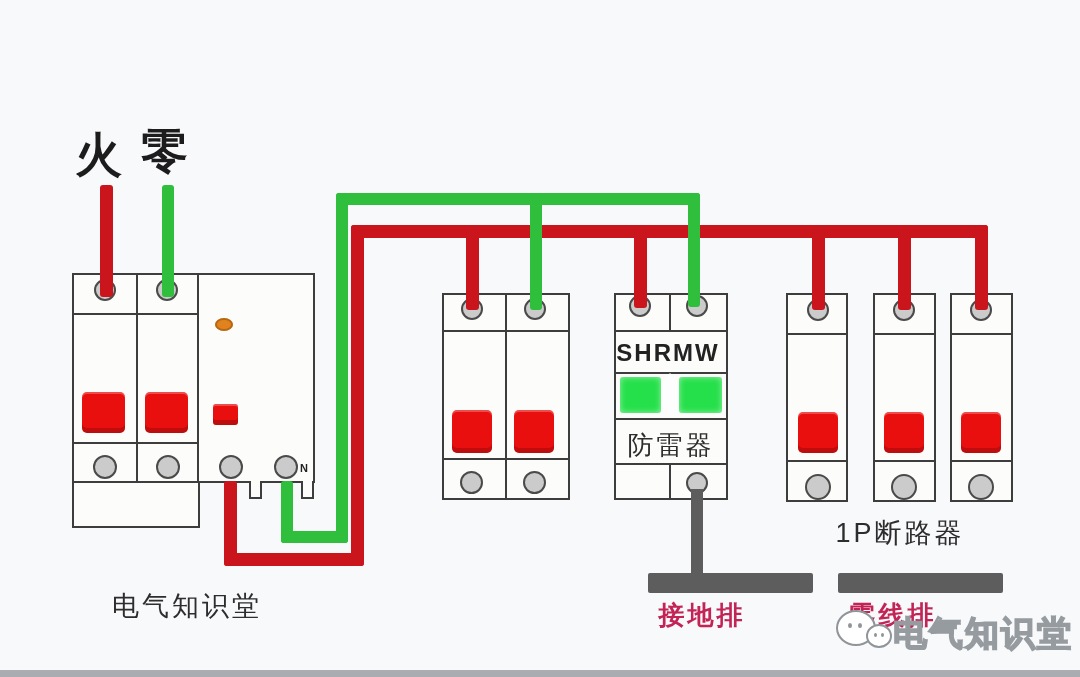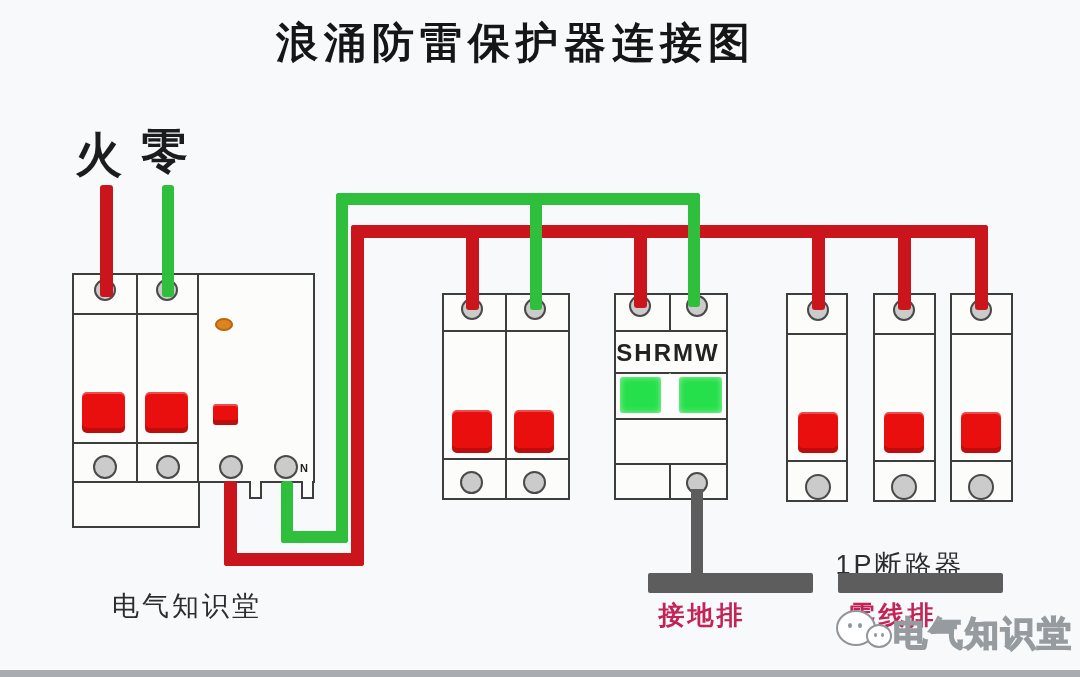--- a/index.html
+++ b/index.html
@@ -42,21 +42,20 @@
            -webkit-text-stroke:1.6px #969ba0;text-stroke:1.6px #969ba0;}
   .bubble{position:absolute;box-sizing:border-box;background:#fff;border:2.5px solid #90959a;border-radius:50%;}
   .eye{position:absolute;width:4px;height:5px;border-radius:50%;background:#90959a;}
   .strip{position:absolute;background:#a9adb2;}
 </style>
 </head>
 <body>
 
 <div id="canvas">
 
-  <div class="title" style="left:0;top:15px;width:1032px;">浪涌防雷保护器连接图</div>
 
   <div class="srclbl" style="left:75px;top:124px;">火</div>
   <div class="srclbl" style="left:141px;top:120px;">零</div>
 
   <div class="box" style="left:72px;top:273px;width:243px;height:210px;"></div>
   <div class="box notch" style="left:72px;top:481px;width:128px;height:47px;border-top:2px solid #3d3d3d;"></div>
   <div class="line-v" style="left:136px;top:275px;height:206px;"></div>
   <div class="line-v" style="left:197px;top:275px;height:206px;"></div>
   <div class="line-h" style="left:74px;top:313px;width:123px;"></div>
   <div class="line-h" style="left:74px;top:442px;width:123px;"></div>
@@ -95,20 +94,21 @@
   <div class="line-h" style="left:616px;top:330px;width:110px;"></div>
   <div class="line-h" style="left:616px;top:372px;width:110px;"></div>
   <div class="line-h" style="left:616px;top:418px;width:110px;"></div>
   <div class="line-h" style="left:616px;top:463px;width:110px;"></div>
   <div class="term" style="left:629px;top:295px;width:22px;height:22px;"></div>
   <div class="term" style="left:686px;top:295px;width:22px;height:22px;"></div>
   <div class="spdmodel" style="left:614px;top:339px;width:108px;">SHRMW</div>
   <div class="gwin" style="left:620px;top:377px;width:41px;height:36px;"></div>
   <div class="gwin" style="left:679px;top:377px;width:43px;height:36px;"></div>
   <div class="gdiv" style="left:663px;top:373px;width:14px;height:44px;"></div>
+  <div class="devlbl" style="left:614px;top:428px;width:114px;font-size:26px;">防雷器</div>
   <div class="term" style="left:686px;top:472px;width:22px;height:22px;"></div>
 
   <div class="wgray" style="left:691px;top:489px;width:12px;height:86px;"></div>
   <div class="bar" style="left:648px;top:573px;width:165px;height:20px;"></div>
   <div class="maglbl" style="left:632px;top:598px;width:140px;font-family:Liberation Mono, monospace;">接地排</div>
 
   <div class="box" style="left:786px;top:293px;width:62px;height:209px;"></div>
   <div class="line-h" style="left:788px;top:333px;width:58px;"></div>
   <div class="line-h" style="left:788px;top:460px;width:58px;"></div>
   <div class="term" style="left:807px;top:299px;width:22px;height:22px;"></div>
@@ -122,21 +122,21 @@
   <div class="sw" style="left:884px;top:412px;width:40px;height:41px;"></div>
   <div class="term" style="left:891px;top:474px;width:26px;height:26px;"></div>
 
   <div class="box" style="left:950px;top:293px;width:63px;height:209px;"></div>
   <div class="line-h" style="left:952px;top:333px;width:59px;"></div>
   <div class="line-h" style="left:952px;top:460px;width:59px;"></div>
   <div class="term" style="left:970px;top:299px;width:22px;height:22px;"></div>
   <div class="sw" style="left:961px;top:412px;width:40px;height:41px;"></div>
   <div class="term" style="left:968px;top:474px;width:26px;height:26px;"></div>
 
-  <div class="devlbl" style="left:810px;top:515px;width:180px;margin-top:32px;">1P断路器</div>
+  <div class="devlbl" style="left:810px;top:515px;width:180px;">1P断路器</div>
 
   <div class="bar" style="left:838px;top:573px;width:165px;height:20px;"></div>
   <div class="maglbl" style="left:823px;top:598px;width:140px;">零线排</div>
 
   <div class="wr" style="left:100px;top:185px;width:13px;height:112px;"></div>
   <div class="wr" style="left:224px;top:481px;width:13px;height:85px;"></div>
   <div class="wr" style="left:224px;top:553px;width:140px;height:13px;"></div>
   <div class="wr" style="left:351px;top:225px;width:13px;height:341px;"></div>
   <div class="wr" style="left:351px;top:225px;width:637px;height:13px;"></div>
   <div class="wr" style="left:466px;top:232px;width:13px;height:78px;"></div>

